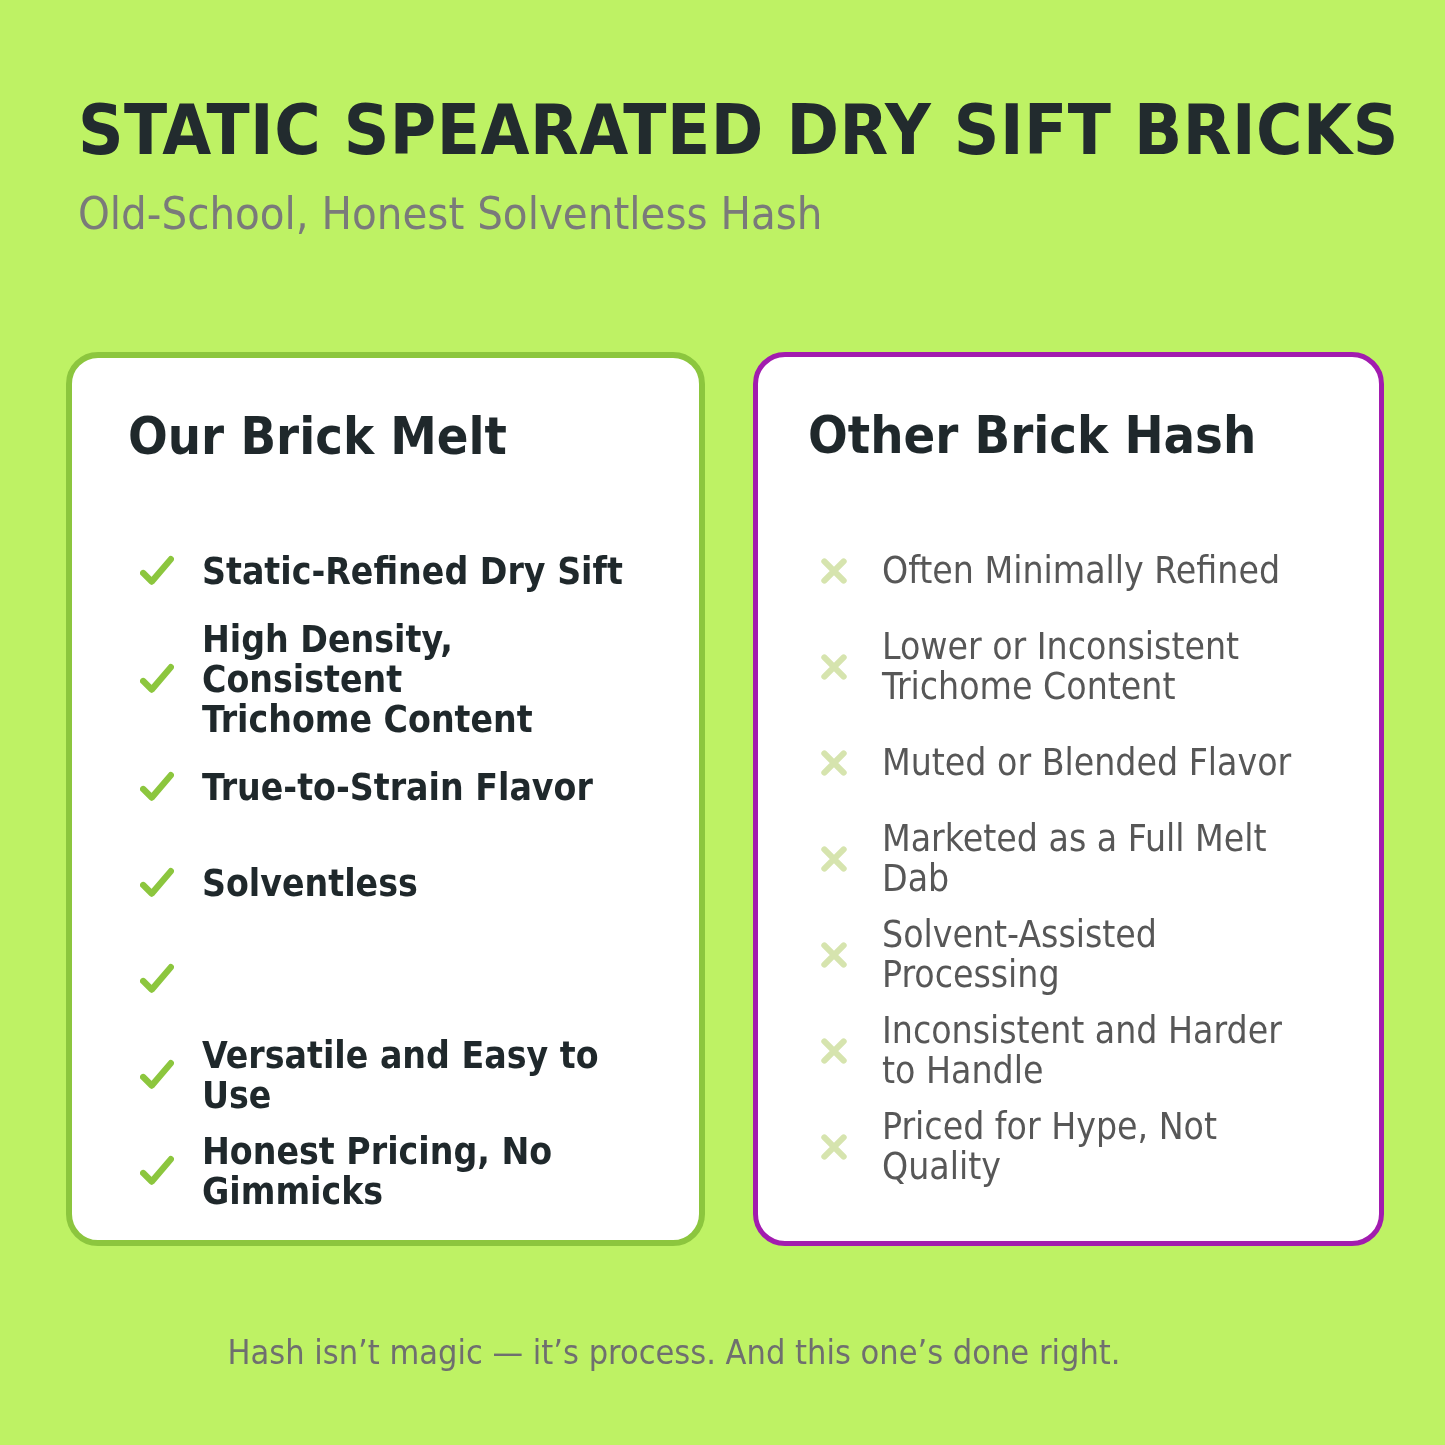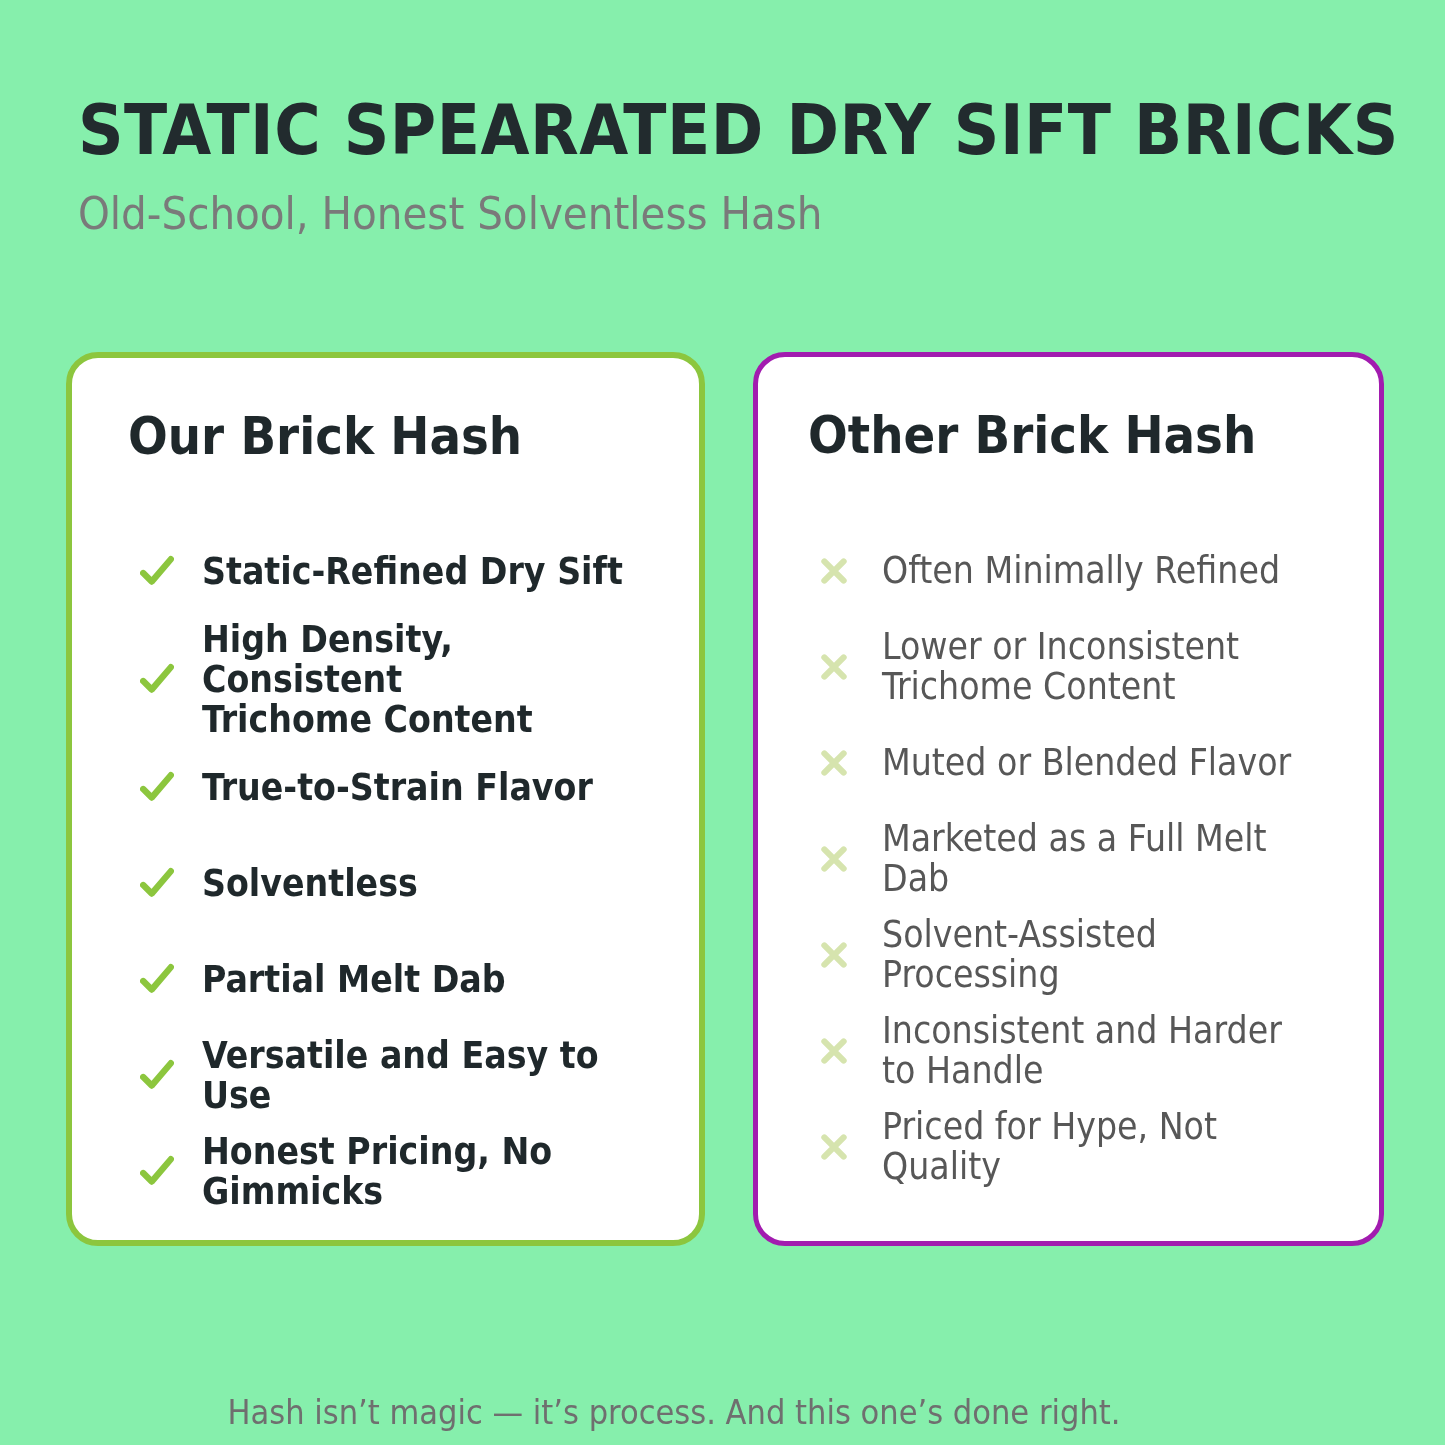--- a/index.html
+++ b/index.html
@@ -8,21 +8,21 @@
     padding: 0;
     background: #ffffff;
   }
   body {
     font-family: "Liberation Sans", sans-serif;
   }
   #canvas {
     position: relative;
     width: 1445px;
     height: 1445px;
-    background: #86efac;
+    background: #bef264;
     overflow: hidden;
   }
 
   
   .header {
     position: absolute;
     left: 78px;
     top: 96px;
     width: 1300px;
   }
@@ -122,21 +122,21 @@
   }
   .others .item-label {
     color: #575757;
     font-weight: 400;
   }
 
   
   .footer {
     position: absolute;
     left: 0;
-    top: 1392px;
+    top: 1332px;
     width: 1348px;
     text-align: center;
     font-family: "Liberation Sans Narrow", "DejaVu Sans Condensed", "Liberation Sans", sans-serif;
     font-size: 34px;
     font-weight: 400;
     color: #6f6f6f;
   }
 </style>
 </head>
 <body>
@@ -144,21 +144,21 @@
 <div id="canvas">
 
   <div class="header">
     <h1 class="title">STATIC SPEARATED DRY SIFT BRICKS</h1>
     <p class="subtitle">Old-School, Honest Solventless Hash</p>
   </div>
 
   <div class="cards">
 
     <div class="card ours">
-      <h2 class="card-title">Our Brick Hash</h2>
+      <h2 class="card-title">Our Brick Melt</h2>
       <ul class="list">
 
         <li class="item">
           <span class="marker">
             <svg class="check-icon" viewBox="0 0 32 32" aria-hidden="true">
               <path d="M3 17 L11 25 L29 4" fill="none" stroke="#8cc63e" stroke-width="6" stroke-linecap="round" stroke-linejoin="round"></path>
             </svg>
           </span>
           <span class="item-label">Static-Refined Dry Sift</span>
         </li>
@@ -190,21 +190,20 @@
           </span>
           <span class="item-label">Solventless</span>
         </li>
 
         <li class="item">
           <span class="marker">
             <svg class="check-icon" viewBox="0 0 32 32" aria-hidden="true">
               <path d="M3 17 L11 25 L29 4" fill="none" stroke="#8cc63e" stroke-width="6" stroke-linecap="round" stroke-linejoin="round"></path>
             </svg>
           </span>
-          <span class="item-label">Partial Melt Dab</span>
         </li>
 
         <li class="item">
           <span class="marker">
             <svg class="check-icon" viewBox="0 0 32 32" aria-hidden="true">
               <path d="M3 17 L11 25 L29 4" fill="none" stroke="#8cc63e" stroke-width="6" stroke-linecap="round" stroke-linejoin="round"></path>
             </svg>
           </span>
           <span class="item-label">Versatile and Easy to Use</span>
         </li>

